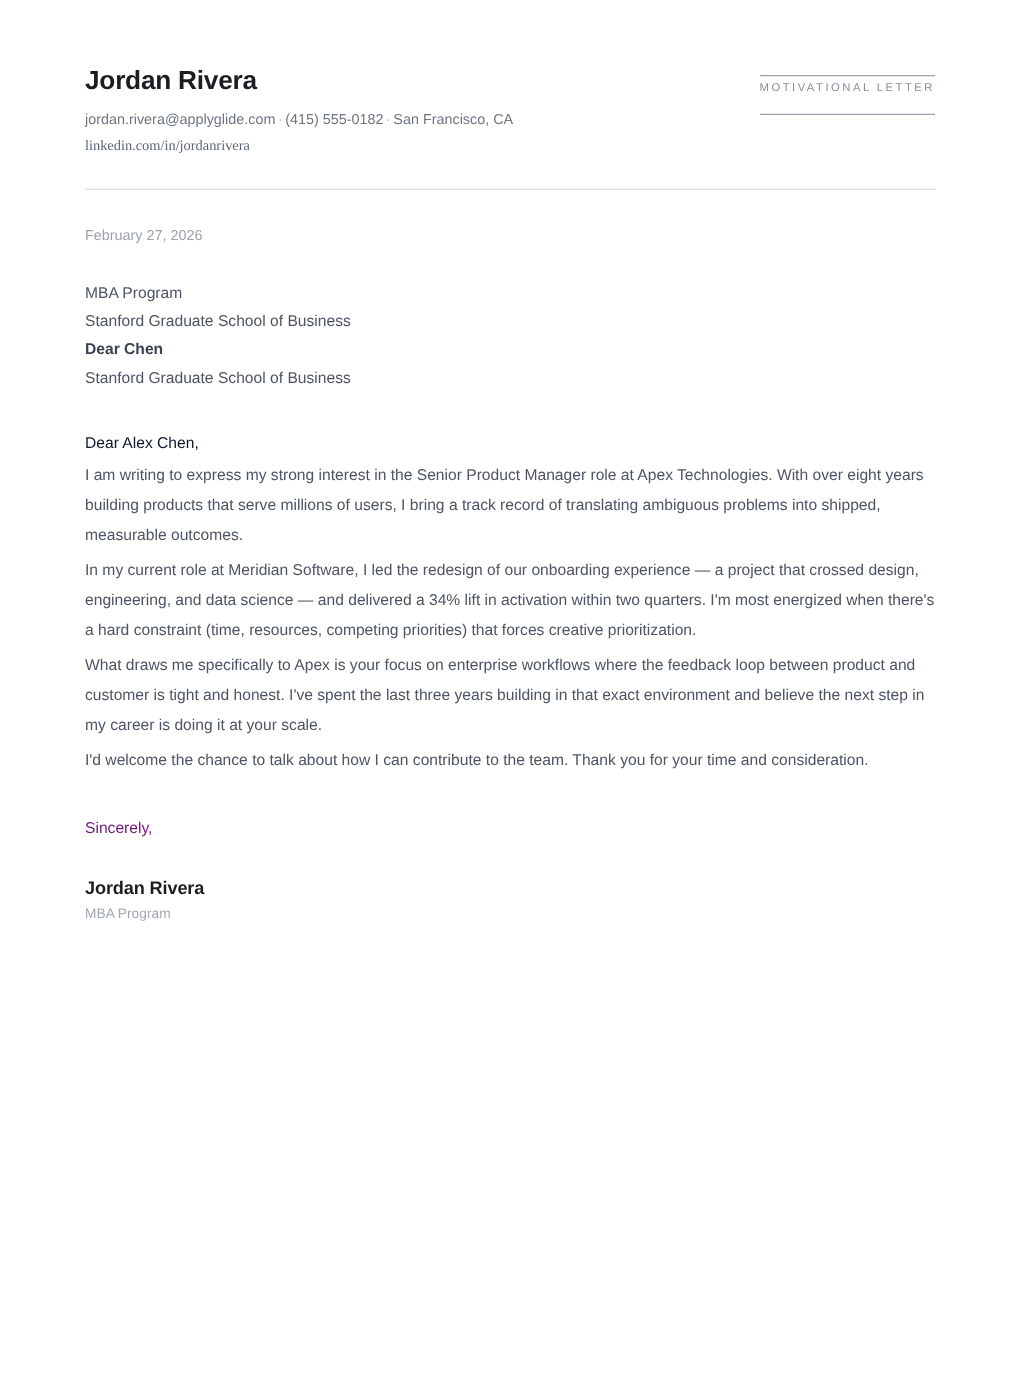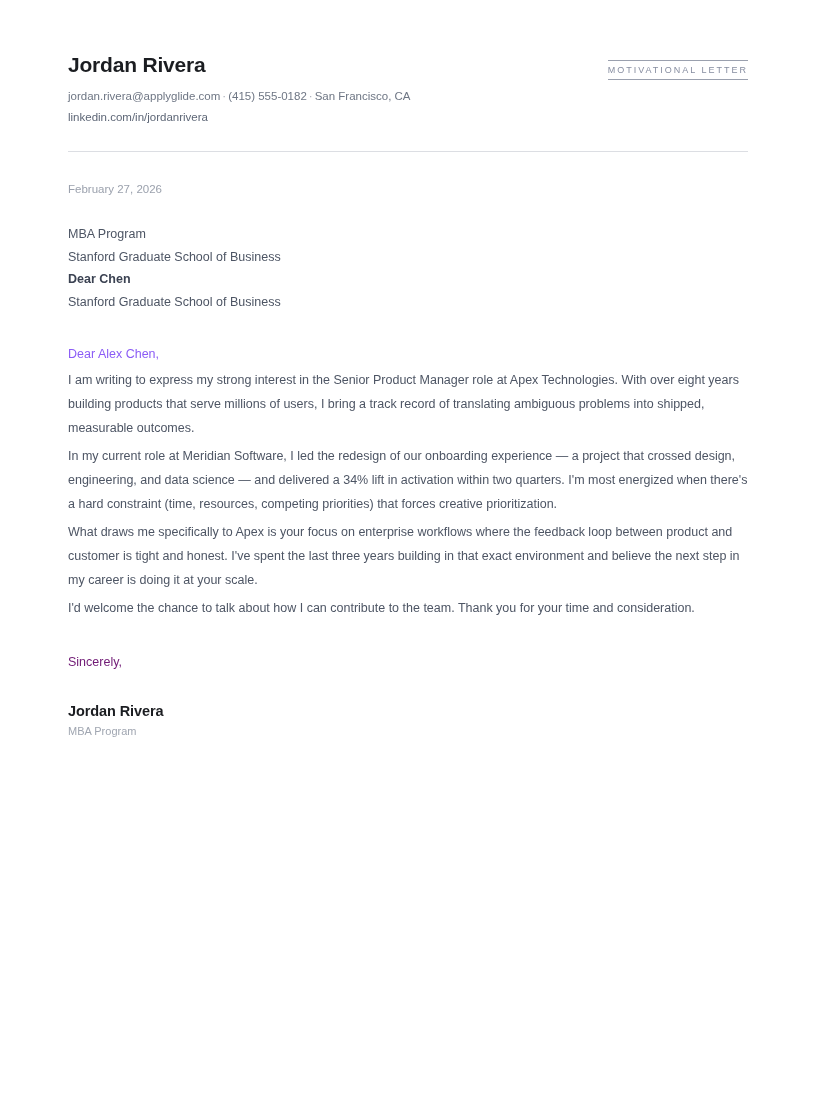--- a/index.html
+++ b/index.html
@@ -59,36 +59,37 @@
     color: #6e7684;
     line-height: 21px;
     white-space: nowrap;
   }
   .contact-line .sep {
     color: #a8adb8;
     padding: 0 2px;
   }
   .contact-line.link {
     color: #5d6676;
+    font-family: Liberation Serif, serif;
   }
 
   .doc-kind-wrap {
     flex: 0 0 auto;
     padding-top: 8px;
   }
 
   .doc-kind {
     font-size: 9px;
     font-weight: normal;
     letter-spacing: 2.0px;
     color: #868da0;
     text-transform: uppercase;
     border-top: 1px solid #9aa0ae;
     border-bottom: 1px solid #9aa0ae;
-    padding: 5px 0 4px 0;
+    padding: 5px 0 16px 0;
     white-space: nowrap;
     line-height: 1;
   }
 
   
   .rule {
     width: 100%;
     height: 1px;
     background: #dcdee3;
     margin-top: 23px;
@@ -112,21 +113,21 @@
     line-height: 22.5px;
   }
   .recipient .rline.strong {
     font-weight: bold;
     color: #3b4252;
   }
 
   
   .salutation {
     font-size: 12.5px;
-    color: #8b5cf6;
+    color: #0f172a;
     margin-top: 32px;
     line-height: 1.5;
   }
 
   .para {
     font-size: 12.5px;
     color: #4d5564;
     line-height: 24px;
     margin-top: 4px;
     text-align: left;

